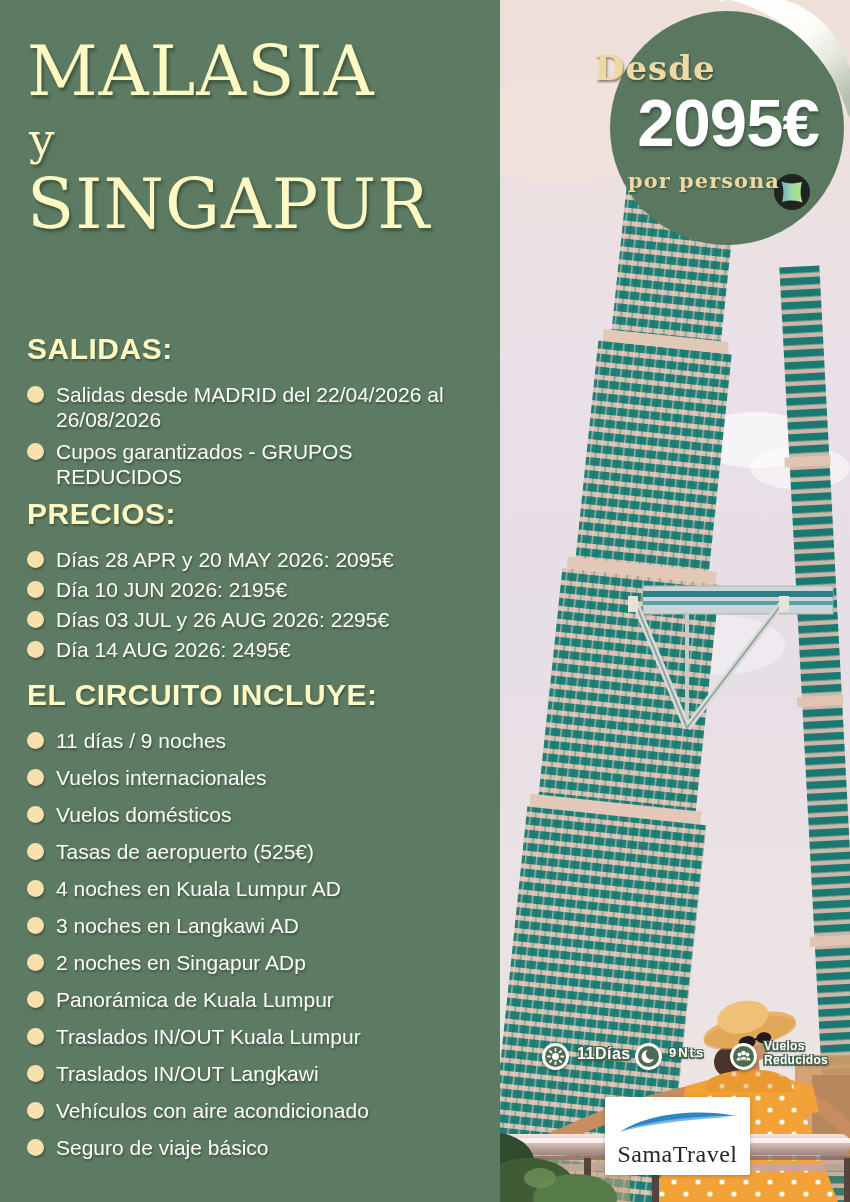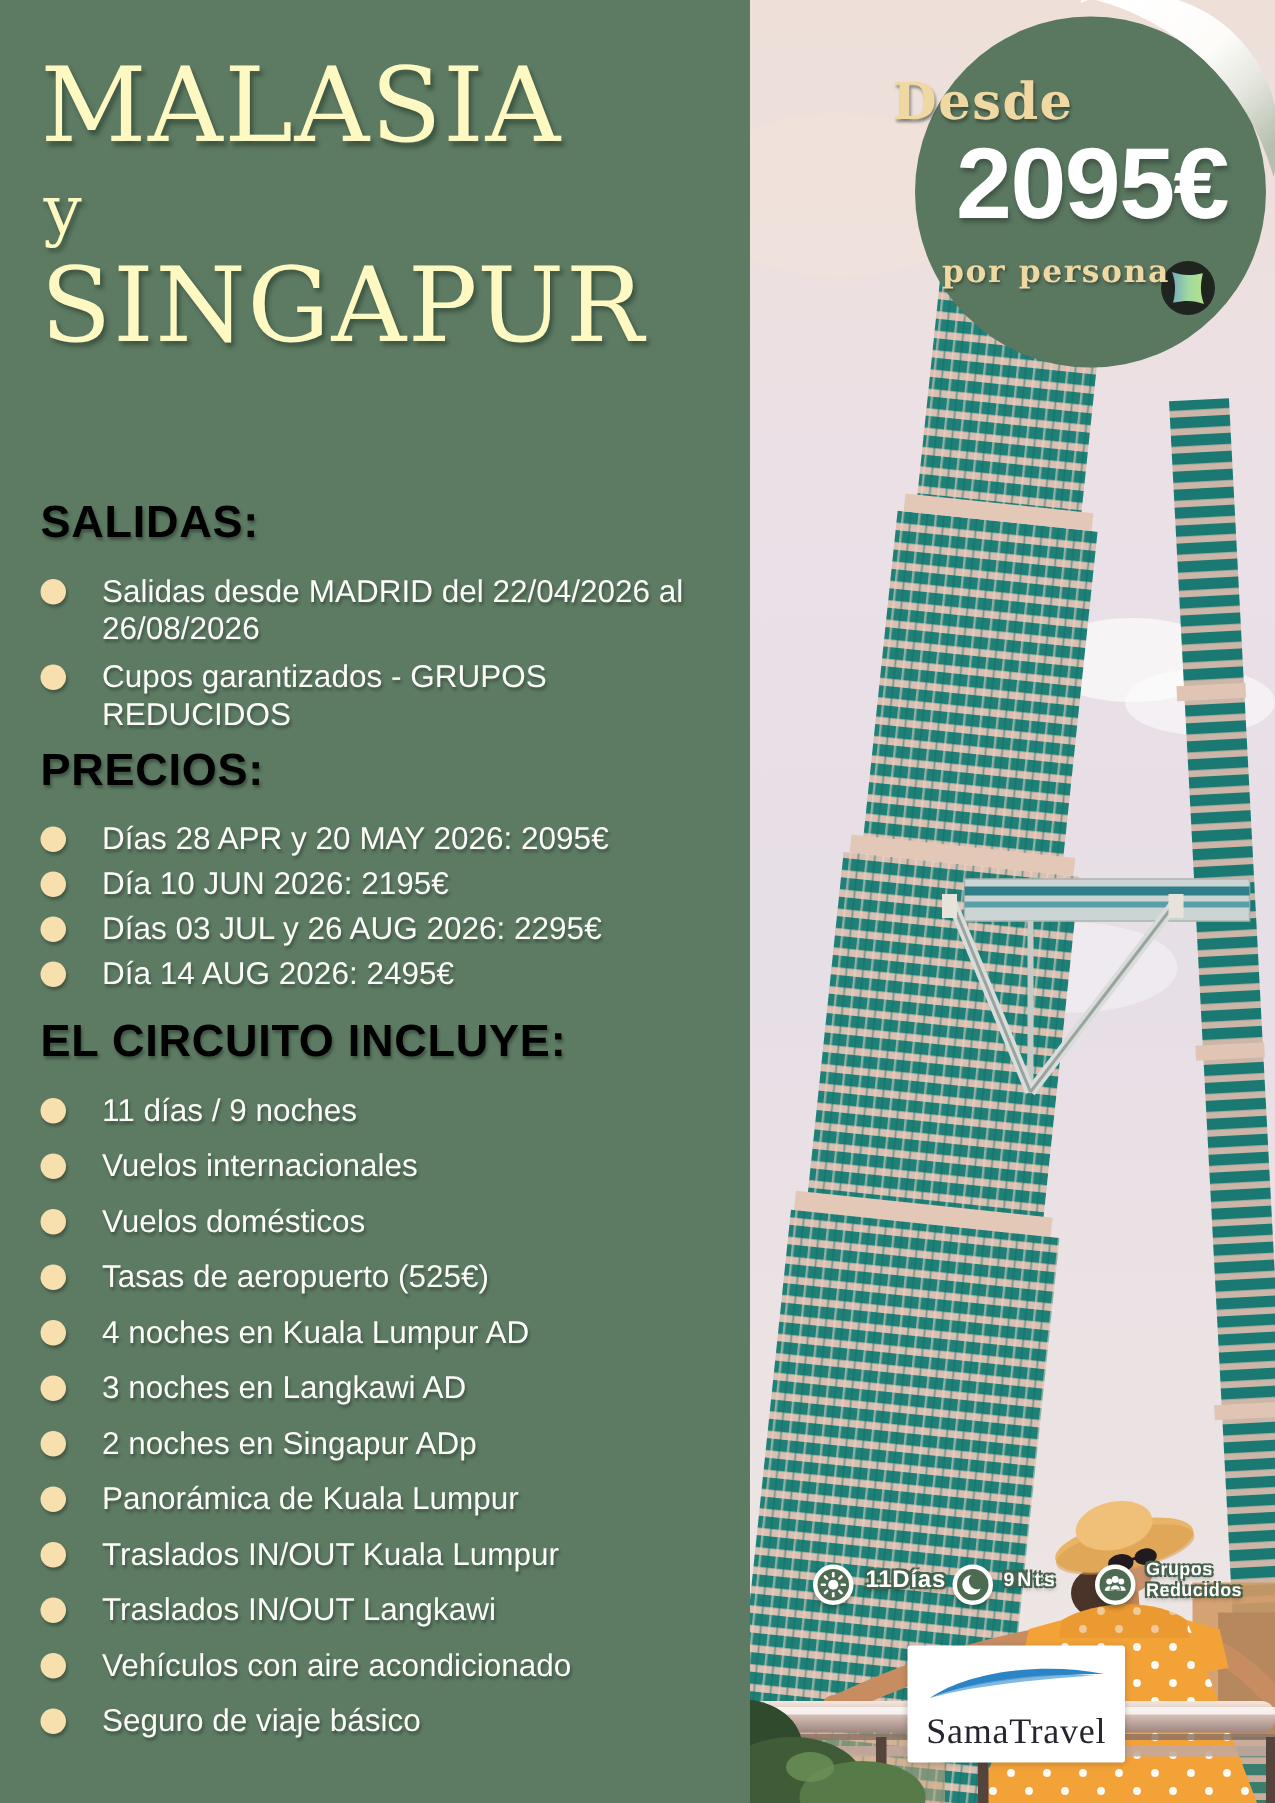--- a/index.html
+++ b/index.html
@@ -25,25 +25,25 @@
     text-shadow:2px 3px 3px rgba(35,55,40,.55);
   }
   .t-sub{
     font-family:"DejaVu Serif","Liberation Serif",serif;
     font-size:42px;line-height:1;margin-top:12px;letter-spacing:1px;
     text-shadow:2px 3px 3px rgba(35,55,40,.55);
   }
   .section{position:absolute;left:27px;width:455px;}
   .sec-1{top:332px;} .sec-2{top:497px;} .sec-3{top:678px;}
   .section h2{
-    margin:0;font-size:30px;font-weight:bold;color:#000000;
+    margin:0;font-size:30px;font-weight:bold;color:#fef9c3;
     letter-spacing:.5px;text-shadow:1px 2px 2px rgba(25,40,30,.45);
   }
   ul.list{list-style:none;margin:16px 0 0 0;padding:0;}
-  ul.list li{display:flex;align-items:flex-start;color:#fcfcf9;gap:12px;}
+  ul.list li{display:flex;align-items:flex-start;color:#fcfcf9;}
   .li-sm li{margin-bottom:7px;}
   .li-pr li{margin-bottom:5px;}
   .li-ci li{margin-bottom:12px;}
   .dot{
     flex:0 0 auto;width:17px;height:17px;border-radius:50%;
     background:#f8e0ae;margin:4px 12px 0 0;
     box-shadow:1px 2px 2px rgba(25,40,30,.4);
   }
   .li-text{
     font-size:21px;line-height:25px;max-width:415px;
@@ -380,21 +380,21 @@
     <span class="stat-icon ic-3">
       <svg width="17" height="17" viewBox="0 0 17 17">
         <circle cx="4.5" cy="6.4" r="2" fill="#ffffff"></circle>
         <circle cx="12.5" cy="6.4" r="2" fill="#ffffff"></circle>
         <circle cx="8.5" cy="5" r="2.3" fill="#ffffff"></circle>
         <path d="M1.5,12.5 a3,3 0 0 1 6,0 Z" fill="#ffffff"></path>
         <path d="M9.5,12.5 a3,3 0 0 1 6,0 Z" fill="#ffffff"></path>
         <path d="M5,12 a3.5,3.5 0 0 1 7,0 Z" fill="#ffffff" stroke="#4d6b53" stroke-width=".7"></path>
       </svg>
     </span>
-    <span class="stat-label lab-3">Grupos Reducidos</span>
+    <span class="stat-label lab-3">Vuelos Reducidos</span>
   </div>
 
   <div class="logo-box">
     <svg class="logo-swoosh" width="124" height="28" viewBox="0 0 124 28">
       <path d="M4,24 C30,6 80,0 120,8 C88,8 32,12 4,24 Z" fill="#2b84c6"></path>
       <path d="M4,24 C34,12 78,7 114,9 C80,11 30,16 4,24 Z" fill="#5fa8d8" opacity=".8"></path>
     </svg>
     <div class="logo-text">SamaTravel</div>
   </div>
 

